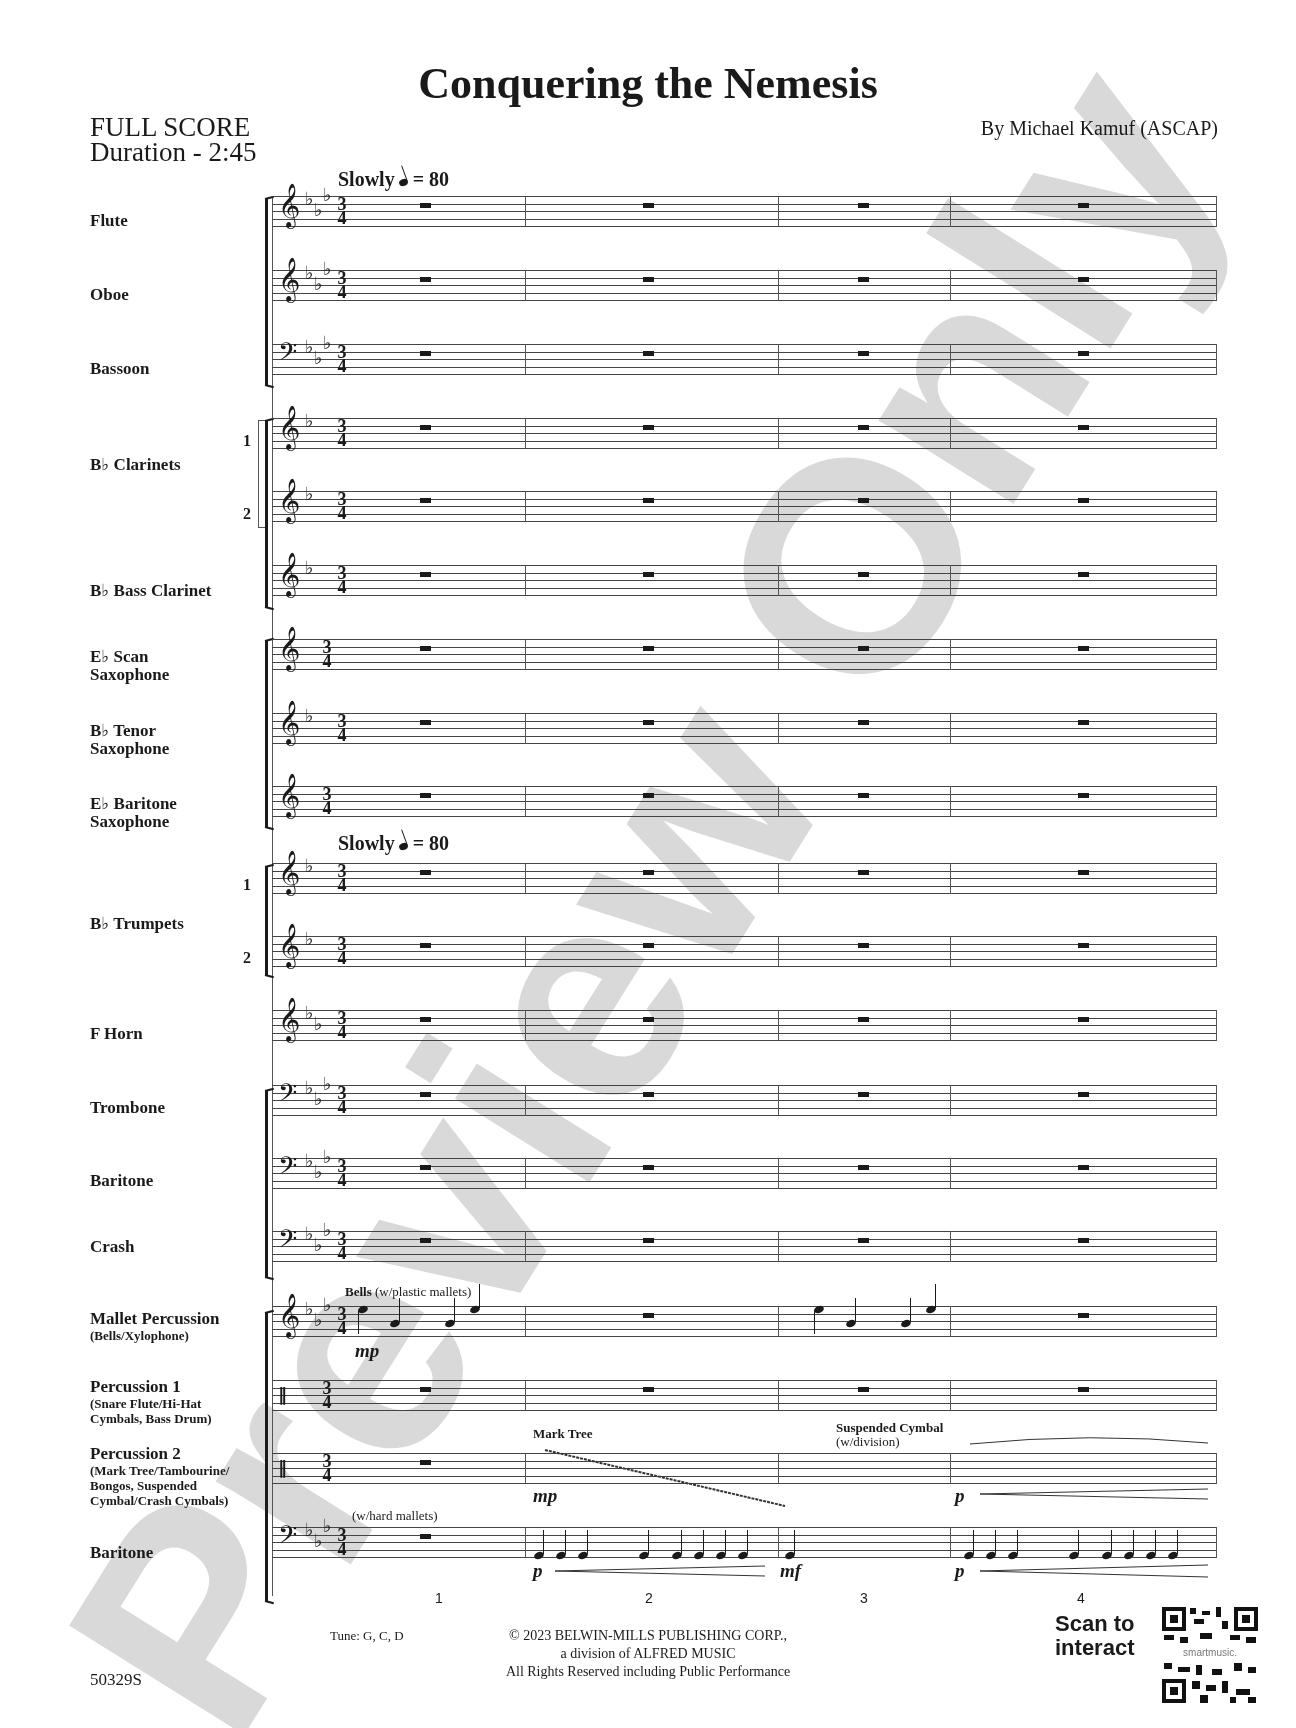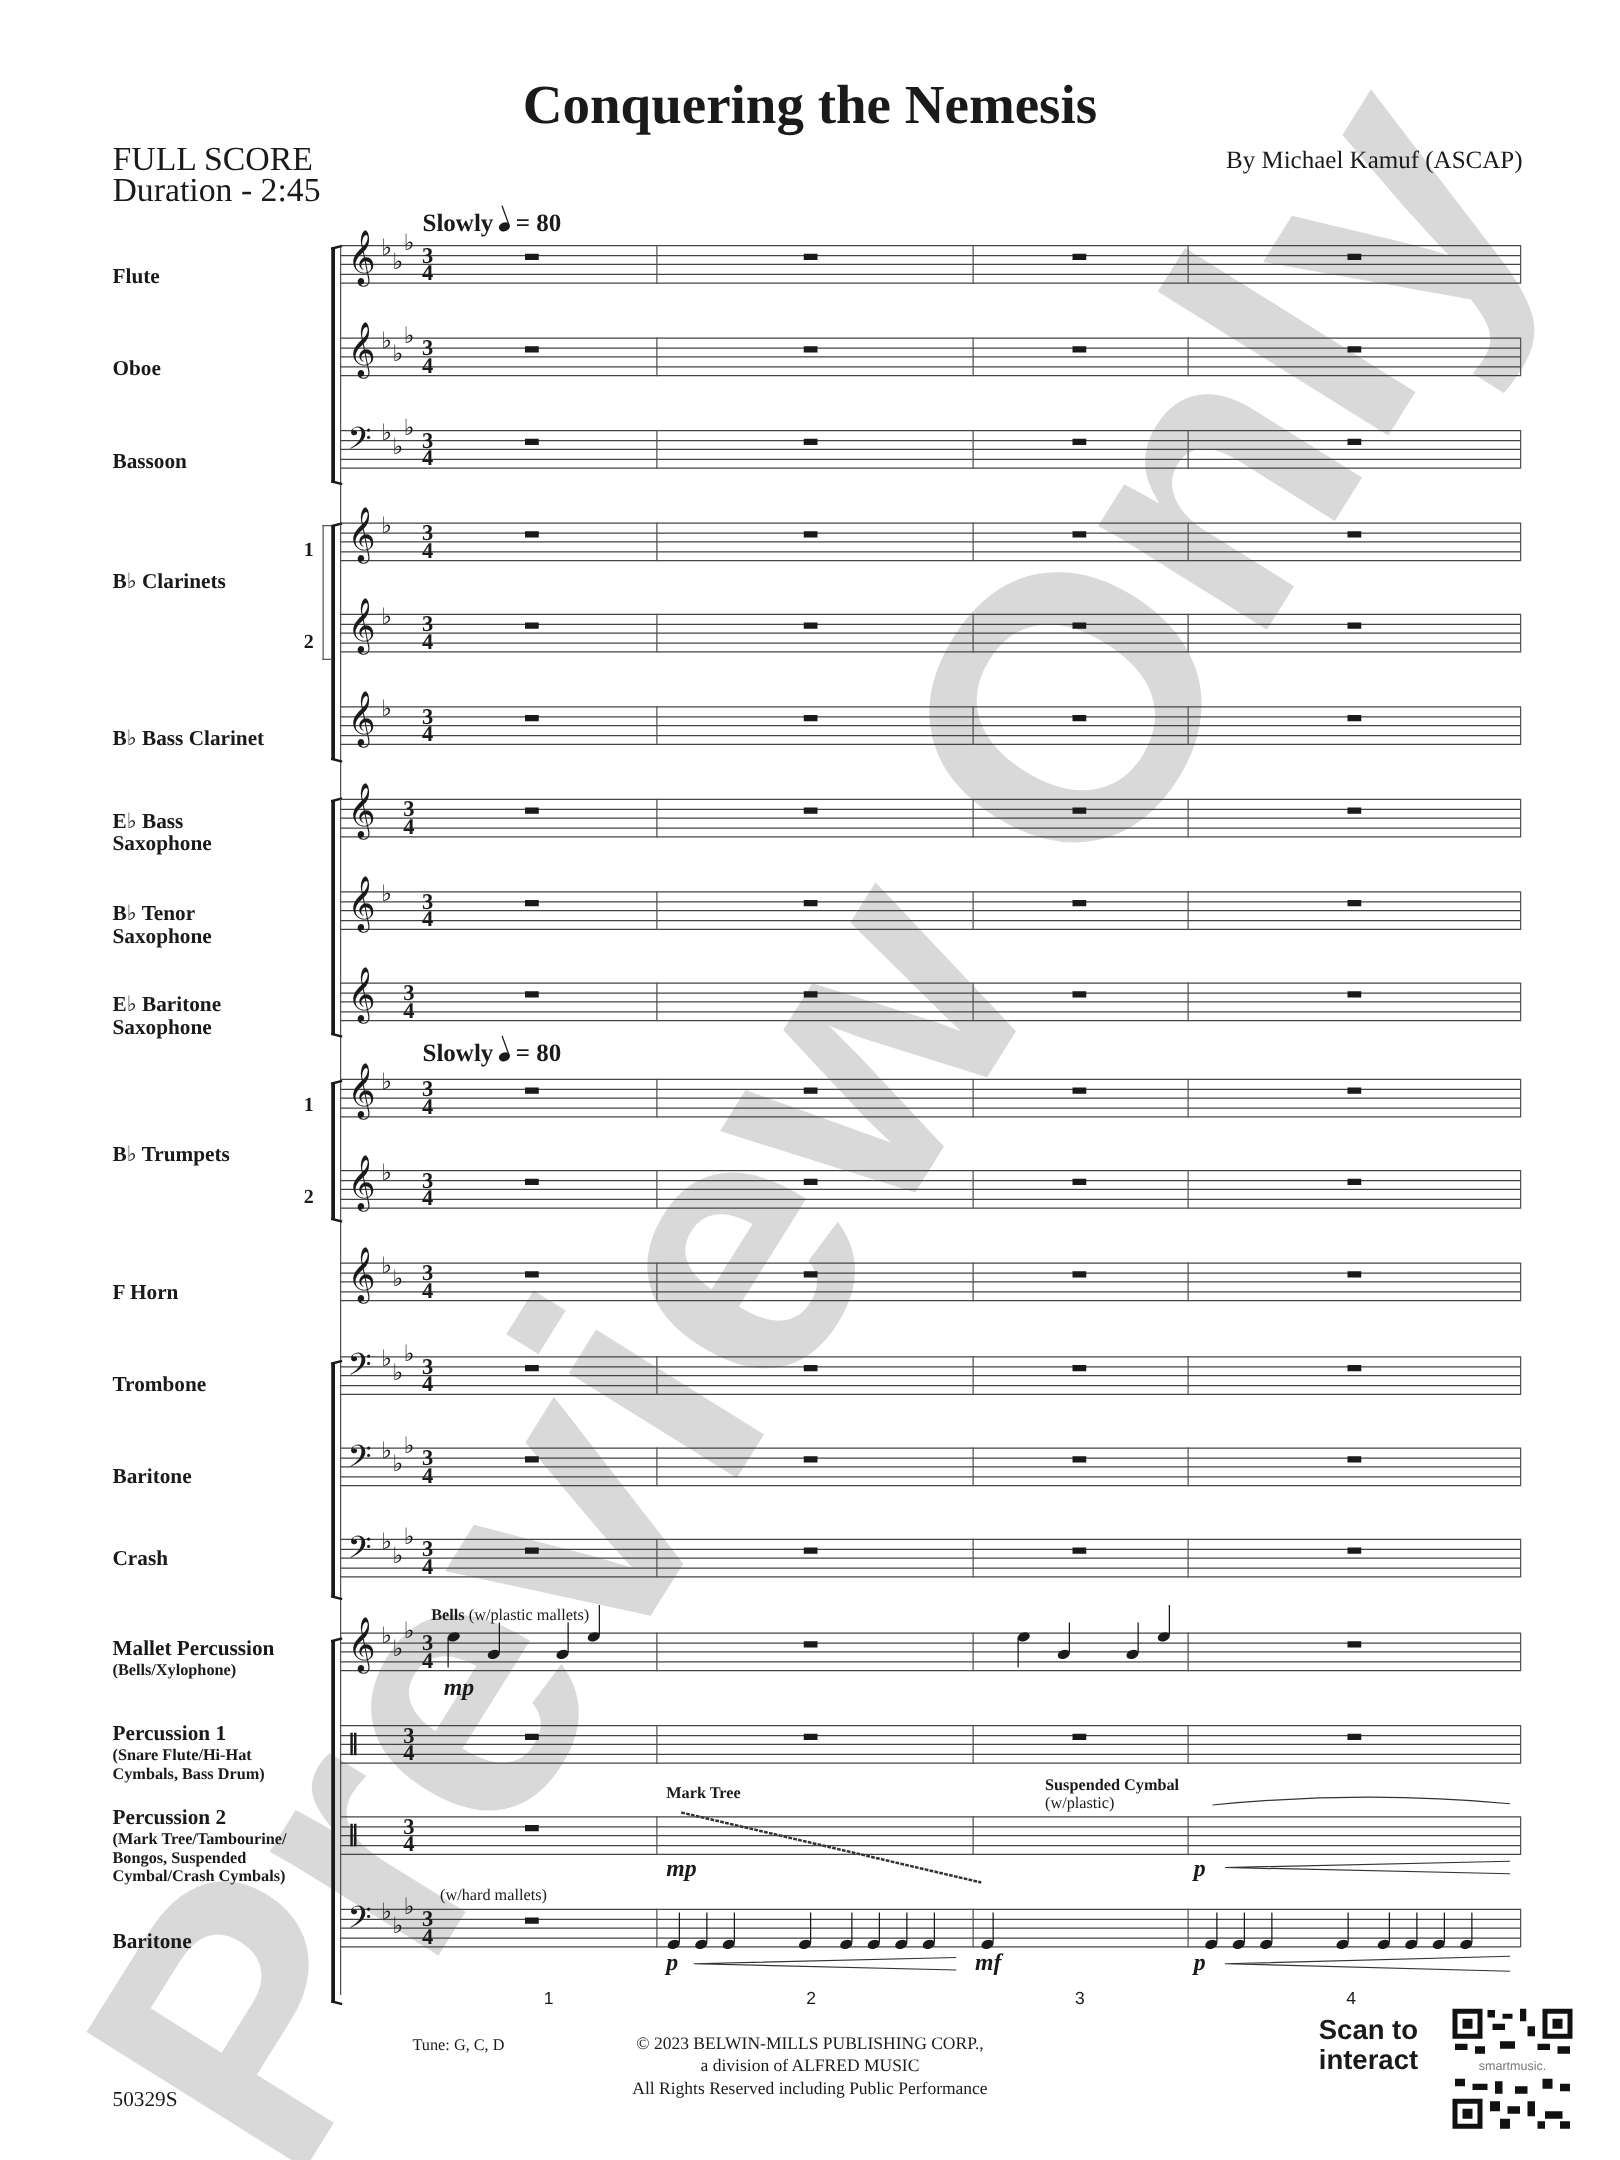--- a/index.html
+++ b/index.html
@@ -71,21 +71,21 @@
 <div class="abs bracket" style="left:265px;top:1090px;height:188px;"></div>
 <div class="abs bracket" style="left:265px;top:1312px;height:290px;"></div>
 
 <div class="abs label" style="top:212px;">Flute</div>
 <div class="abs label" style="top:286px;">Oboe</div>
 <div class="abs label" style="top:360px;">Bassoon</div>
 <div class="abs label" style="top:456px;">B♭ Clarinets</div>
 <div class="abs staffnum" style="left:243px;top:432px;">1</div>
 <div class="abs staffnum" style="left:243px;top:505px;">2</div>
 <div class="abs label" style="top:582px;">B♭ Bass Clarinet</div>
-<div class="abs label" style="top:648px;"><span>E♭ Bass</span><br><span>Saxophone</span></div>
+<div class="abs label" style="top:648px;"><span>E♭ Scan</span><br><span>Saxophone</span></div>
 <div class="abs label" style="top:722px;"><span>B♭ Tenor</span><br><span>Saxophone</span></div>
 <div class="abs label" style="top:795px;"><span>E♭ Baritone</span><br><span>Saxophone</span></div>
 <div class="abs label" style="top:915px;">B♭ Trumpets</div>
 <div class="abs staffnum" style="left:243px;top:876px;">1</div>
 <div class="abs staffnum" style="left:243px;top:949px;">2</div>
 <div class="abs label" style="top:1025px;">F Horn</div>
 <div class="abs label" style="top:1099px;">Trombone</div>
 <div class="abs label" style="top:1172px;">Baritone</div>
 <div class="abs label" style="top:1238px;">Crash</div>
 <div class="abs label big" style="top:1310px;"><span>Mallet Percussion</span><span class="sub">(Bells/Xylophone)</span></div>
@@ -548,21 +548,21 @@
     <div class="abs stem" style="left:1177px;top:1530px;height:24px;"></div>
     <div class="abs nh" style="left:785px;top:1552px;"></div>
     <div class="abs stem" style="left:794px;top:1530px;height:24px;"></div>
   </div>
 
 <div class="abs small" style="left:345px;top:1284px;"><b>Bells</b> <span>(w/plastic mallets)</span></div>
 <div class="abs dyn" style="left:355px;top:1340px;">mp</div>
 <div class="abs small" style="left:533px;top:1426px;font-weight:bold;">Mark Tree</div>
 <div class="abs dyn" style="left:533px;top:1485px;">mp</div>
 <div class="abs small" style="left:836px;top:1420px;font-weight:bold;">Suspended Cymbal</div>
-<div class="abs small" style="left:836px;top:1434px;">(w/plastic)</div>
+<div class="abs small" style="left:836px;top:1434px;">(w/division)</div>
 <div class="abs dyn" style="left:955px;top:1485px;">p</div>
 <div class="abs small" style="left:352px;top:1508px;">(w/hard mallets)</div>
 <div class="abs small" style="left:330px;top:1628px;">Tune: G, C, D</div>
 <div class="abs dyn" style="left:533px;top:1560px;">p</div>
 <div class="abs dyn" style="left:780px;top:1560px;">mf</div>
 <div class="abs dyn" style="left:955px;top:1560px;">p</div>
 
 <svg class="abs" style="left:0;top:0;" width="1296" height="1728">
 
   <path d="M545 1450 L785 1506" stroke="#333" stroke-width="2" stroke-dasharray="3 1" fill="none"></path>

